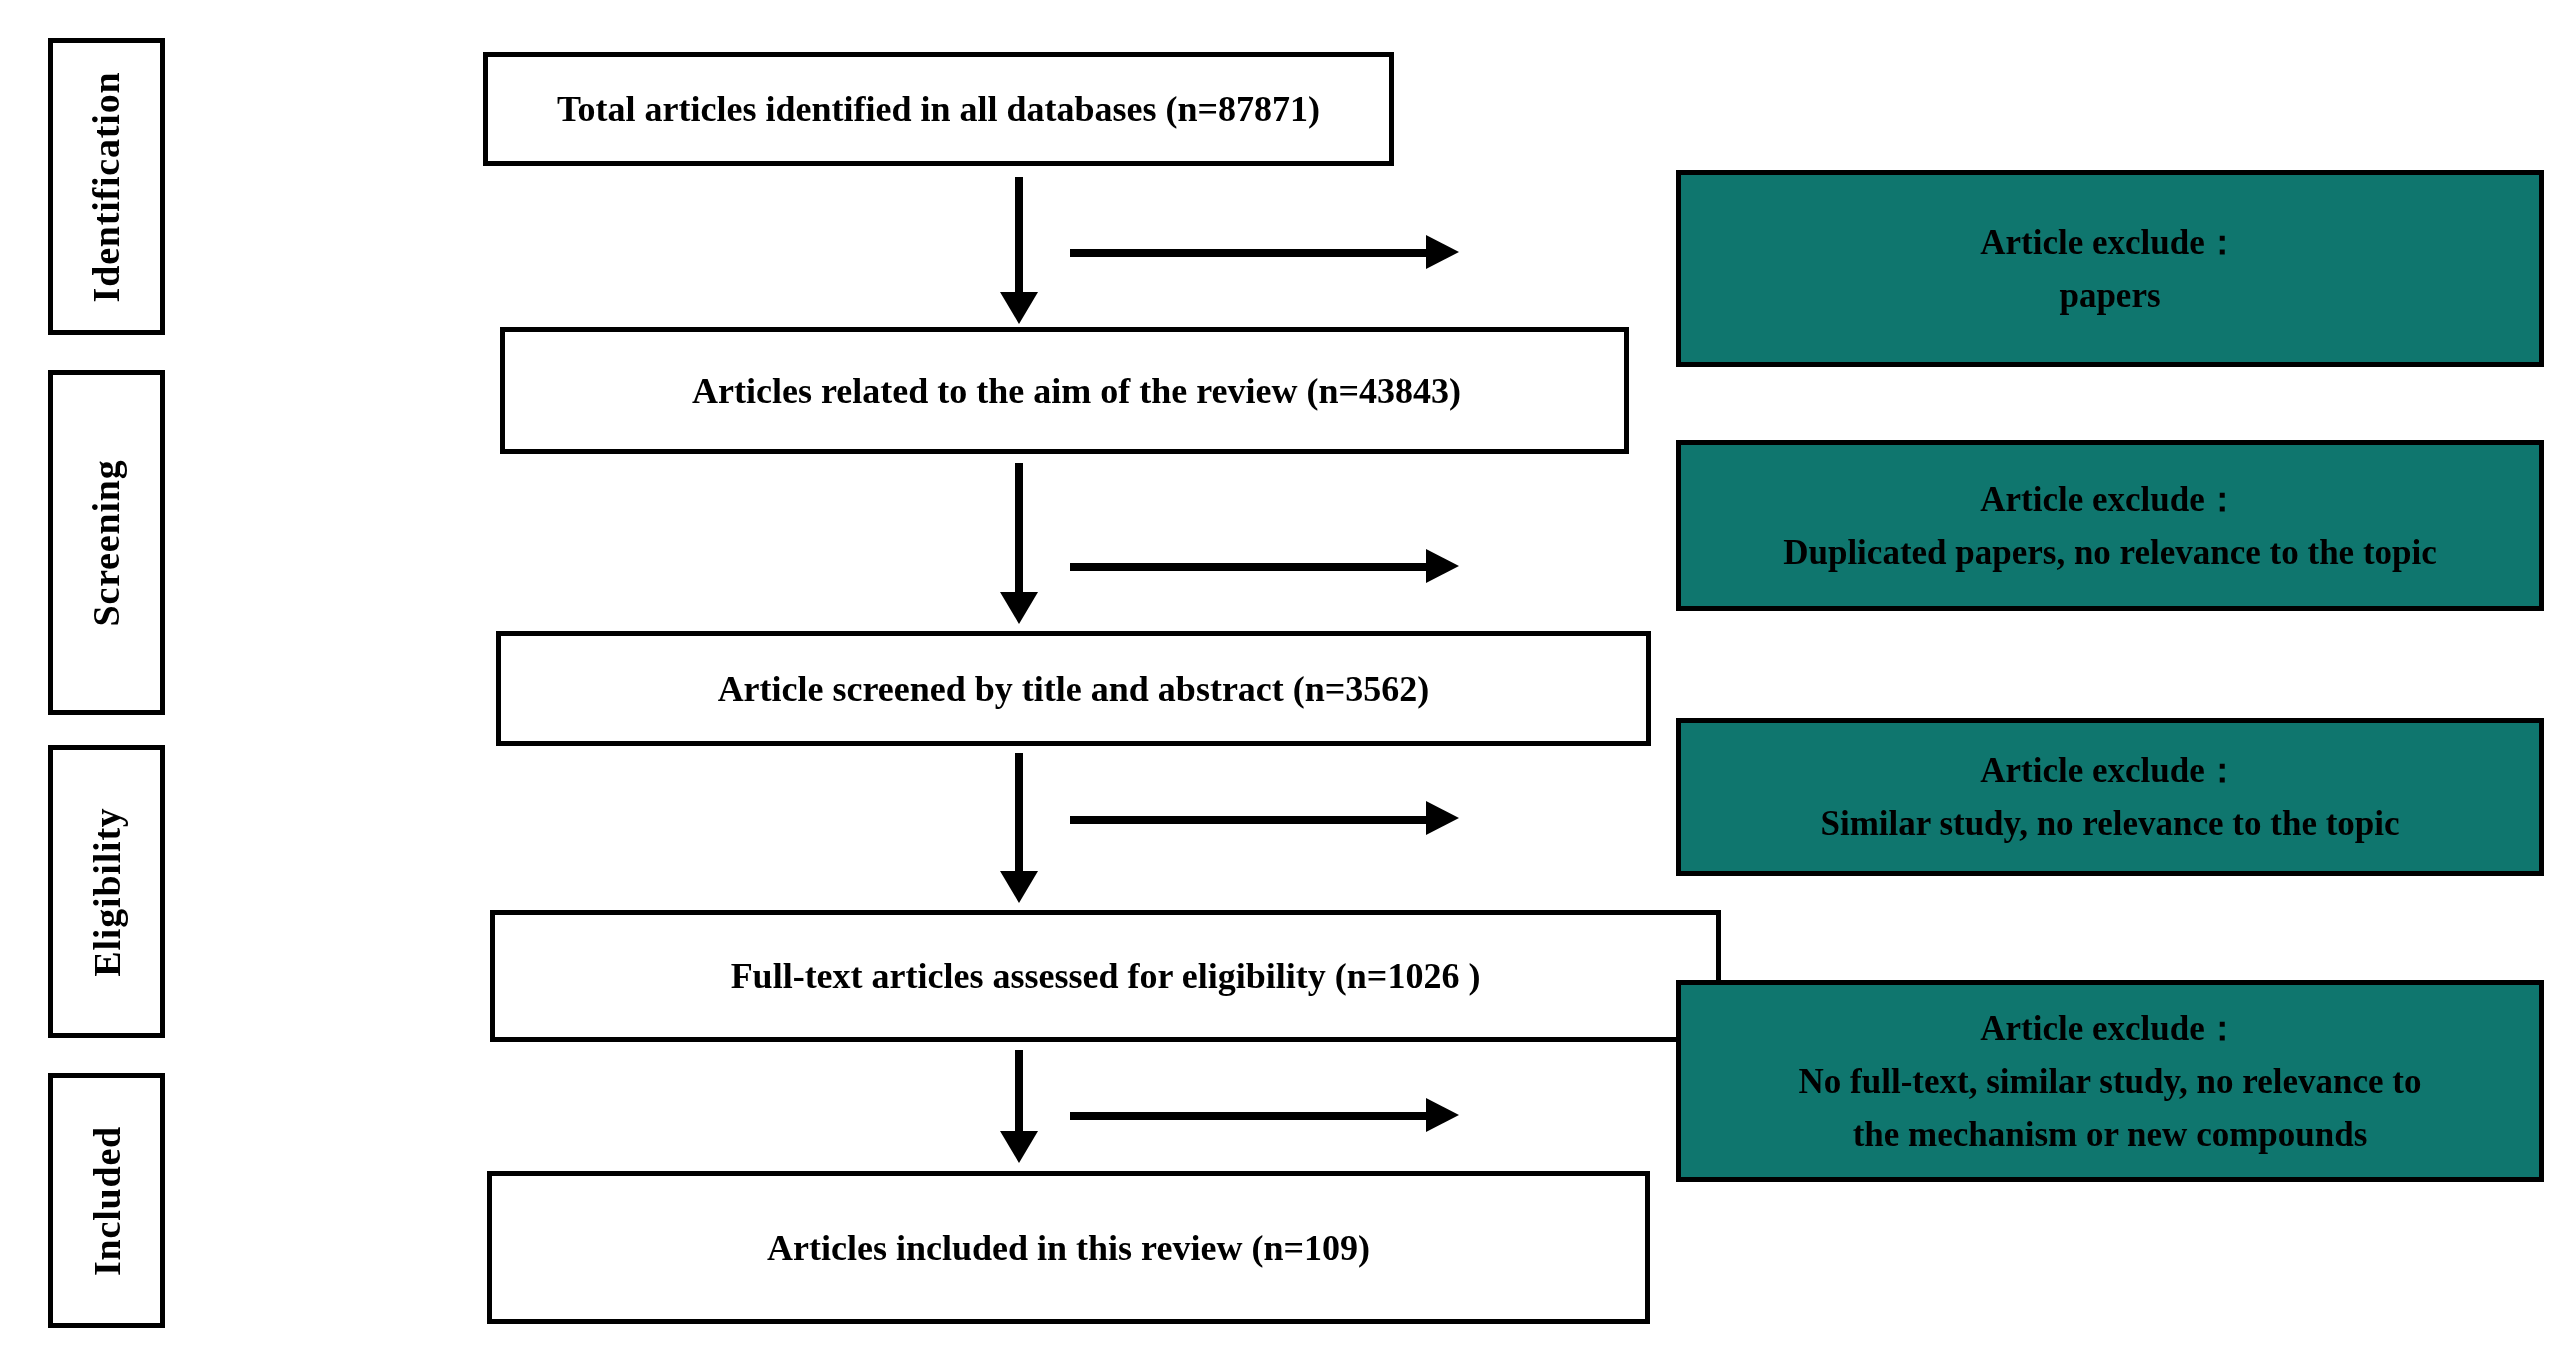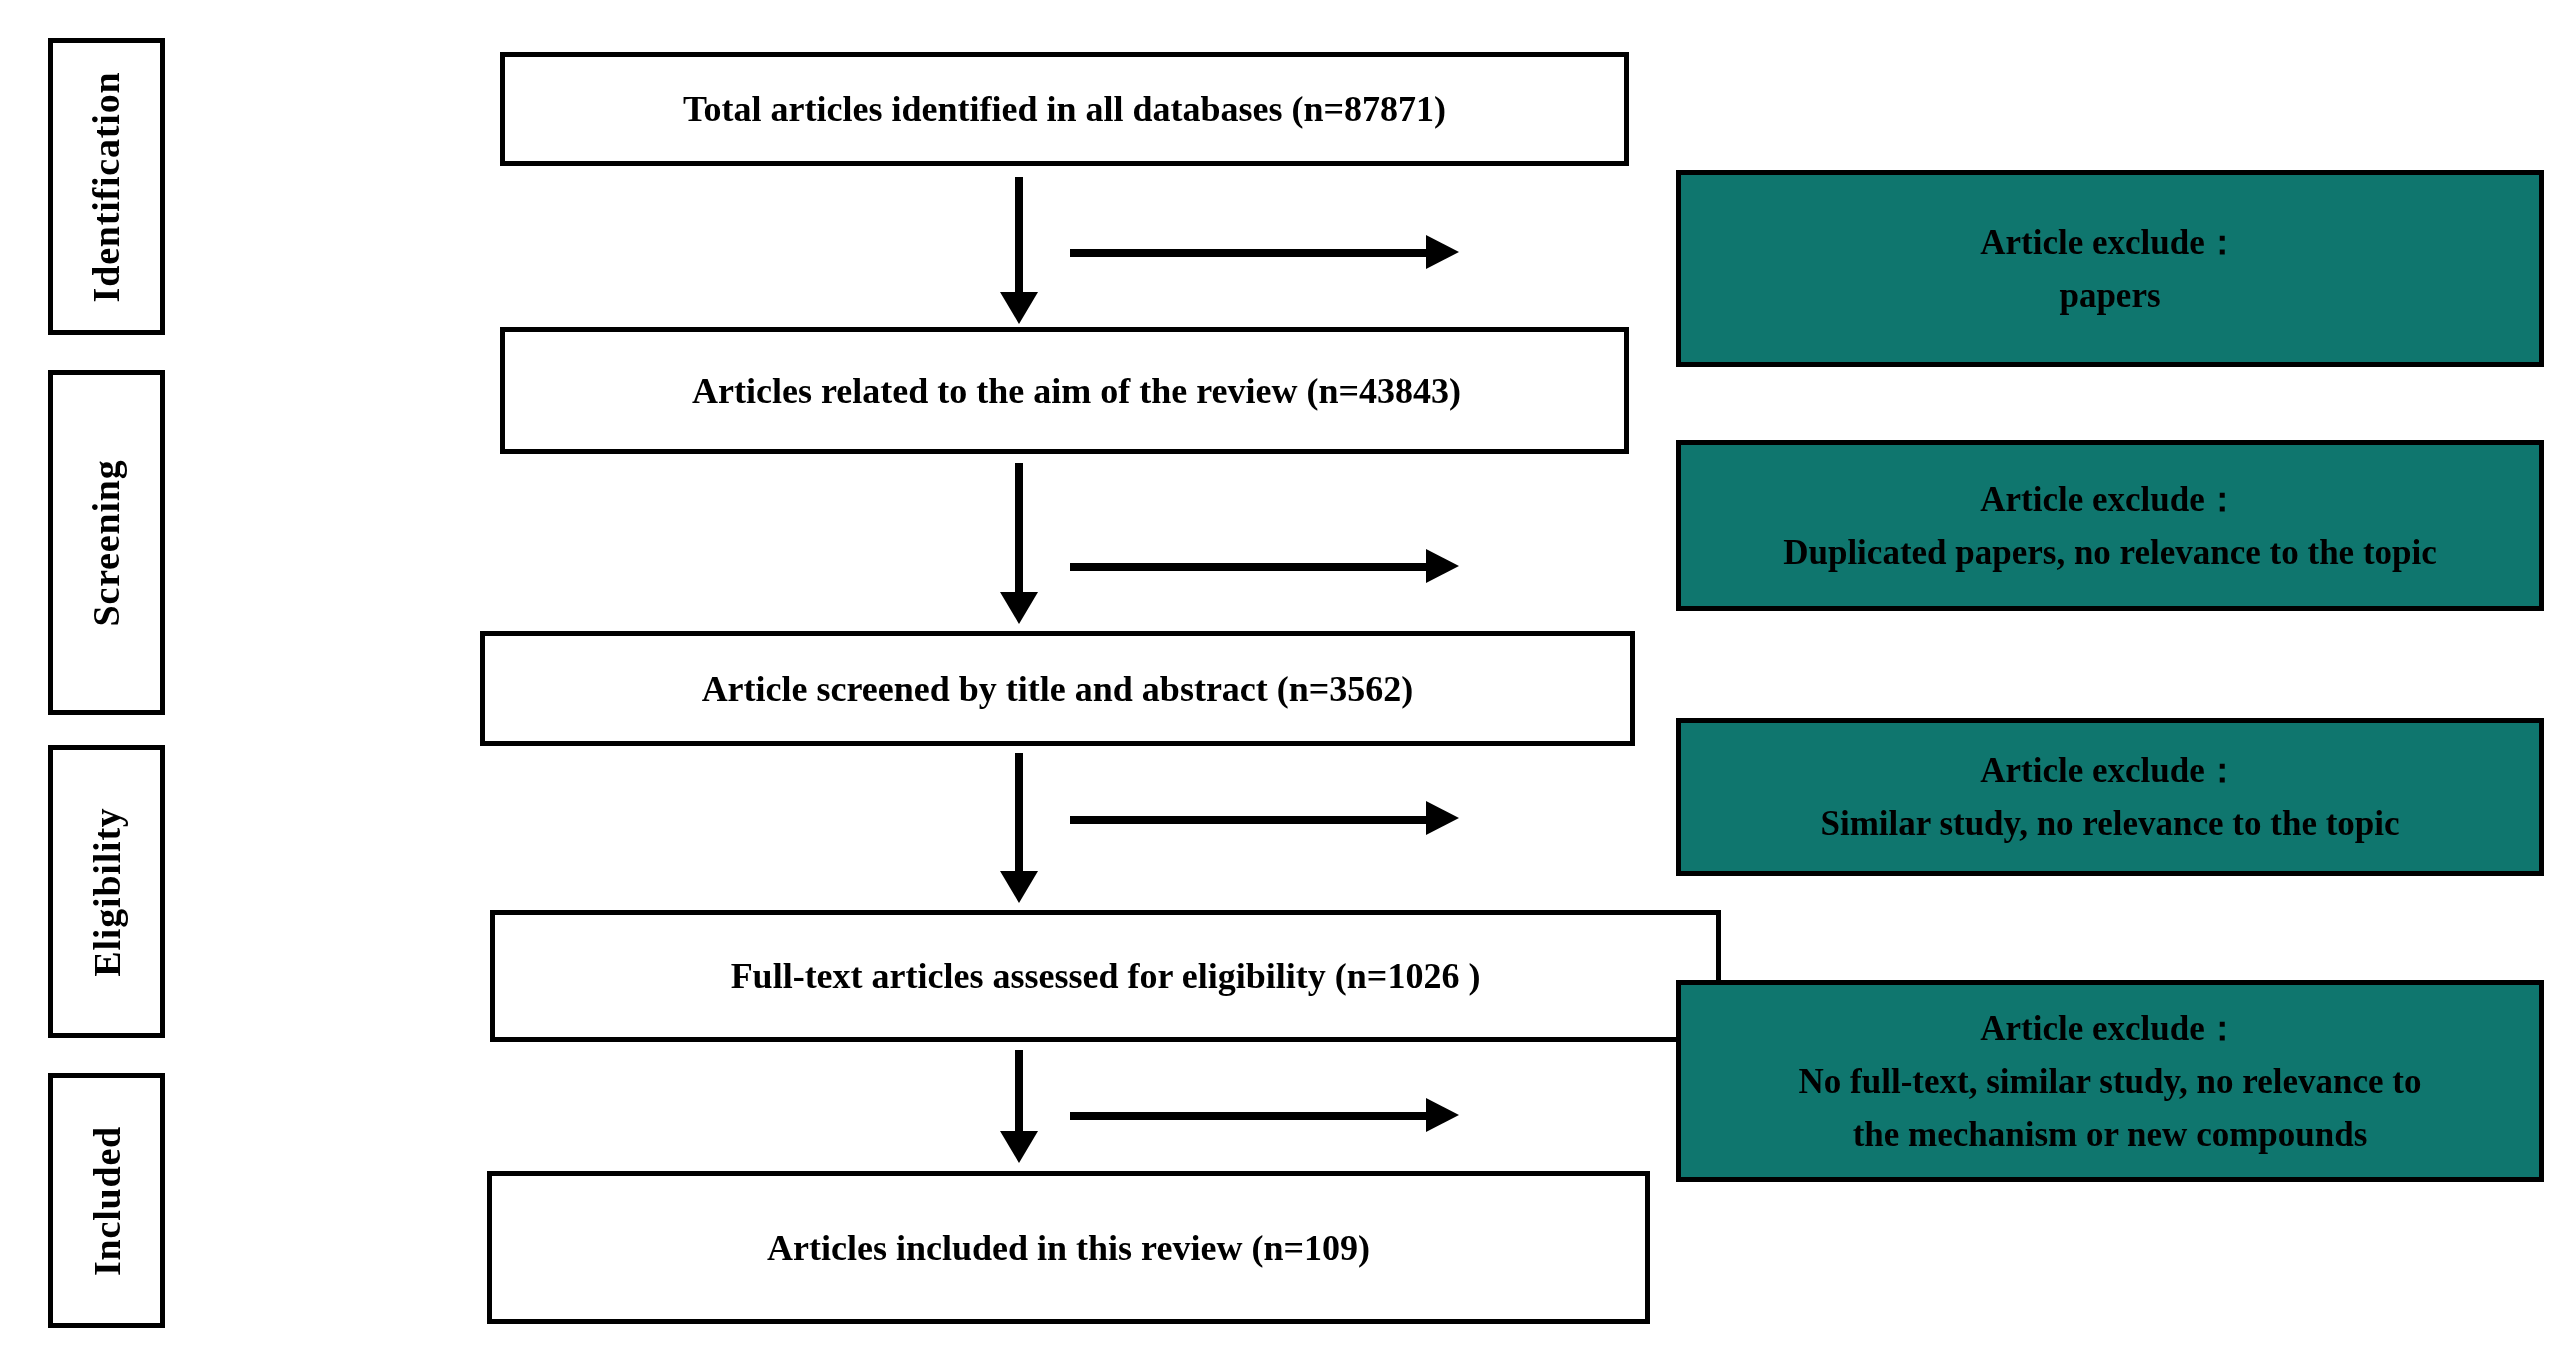--- a/index.html
+++ b/index.html
@@ -45,23 +45,23 @@
     position: absolute;
     border: 5px solid #000000;
     box-sizing: border-box;
     background: #ffffff;
     display: flex;
     align-items: center;
     justify-content: center;
     text-align: center;
     font-size: 36px;
   }
-  .flow-1 { left: 500px; top: 52px;   width: 1129px; height: 114px; }
+  .flow-1 { left: 483px; top: 52px;   width: 911px; height: 114px; }
   .flow-2 { left: 500px; top: 327px;  width: 1129px; height: 127px; padding-left: 24px; }
-  .flow-3 { left: 480px; top: 631px;  width: 1155px; height: 115px; }
+  .flow-3 { left: 496px; top: 631px;  width: 1155px; height: 115px; }
   .flow-4 { left: 490px; top: 910px; width: 1231px; height: 132px; }
   .flow-5 { left: 487px; top: 1171px; width: 1163px; height: 153px; }
 
   
   .excl-box {
     position: absolute;
     left: 1676px;
     width: 868px;
     border: 5px solid #000000;
     box-sizing: border-box;

